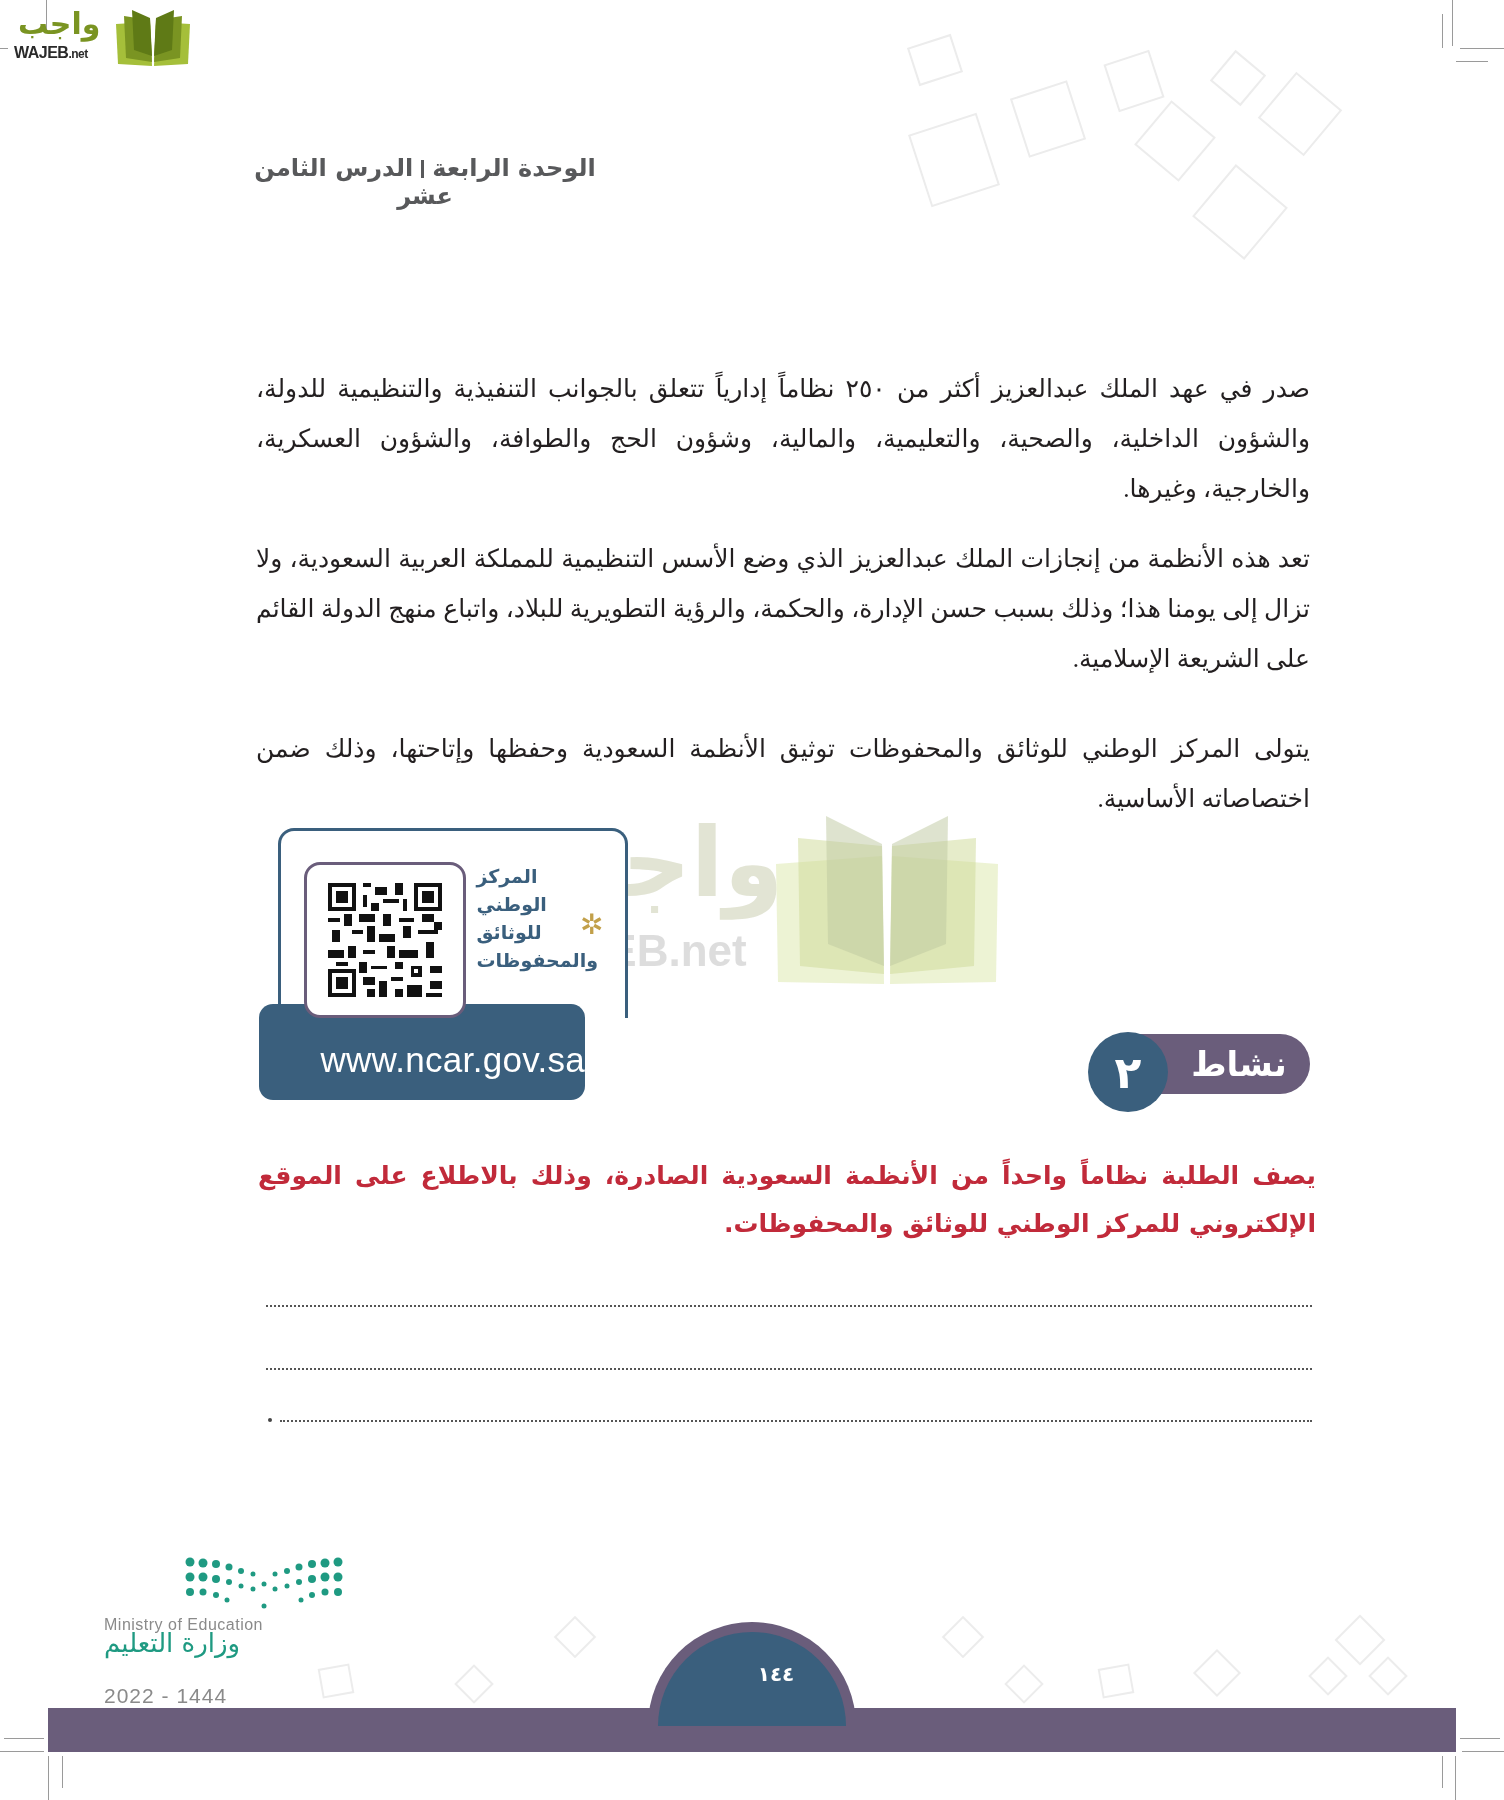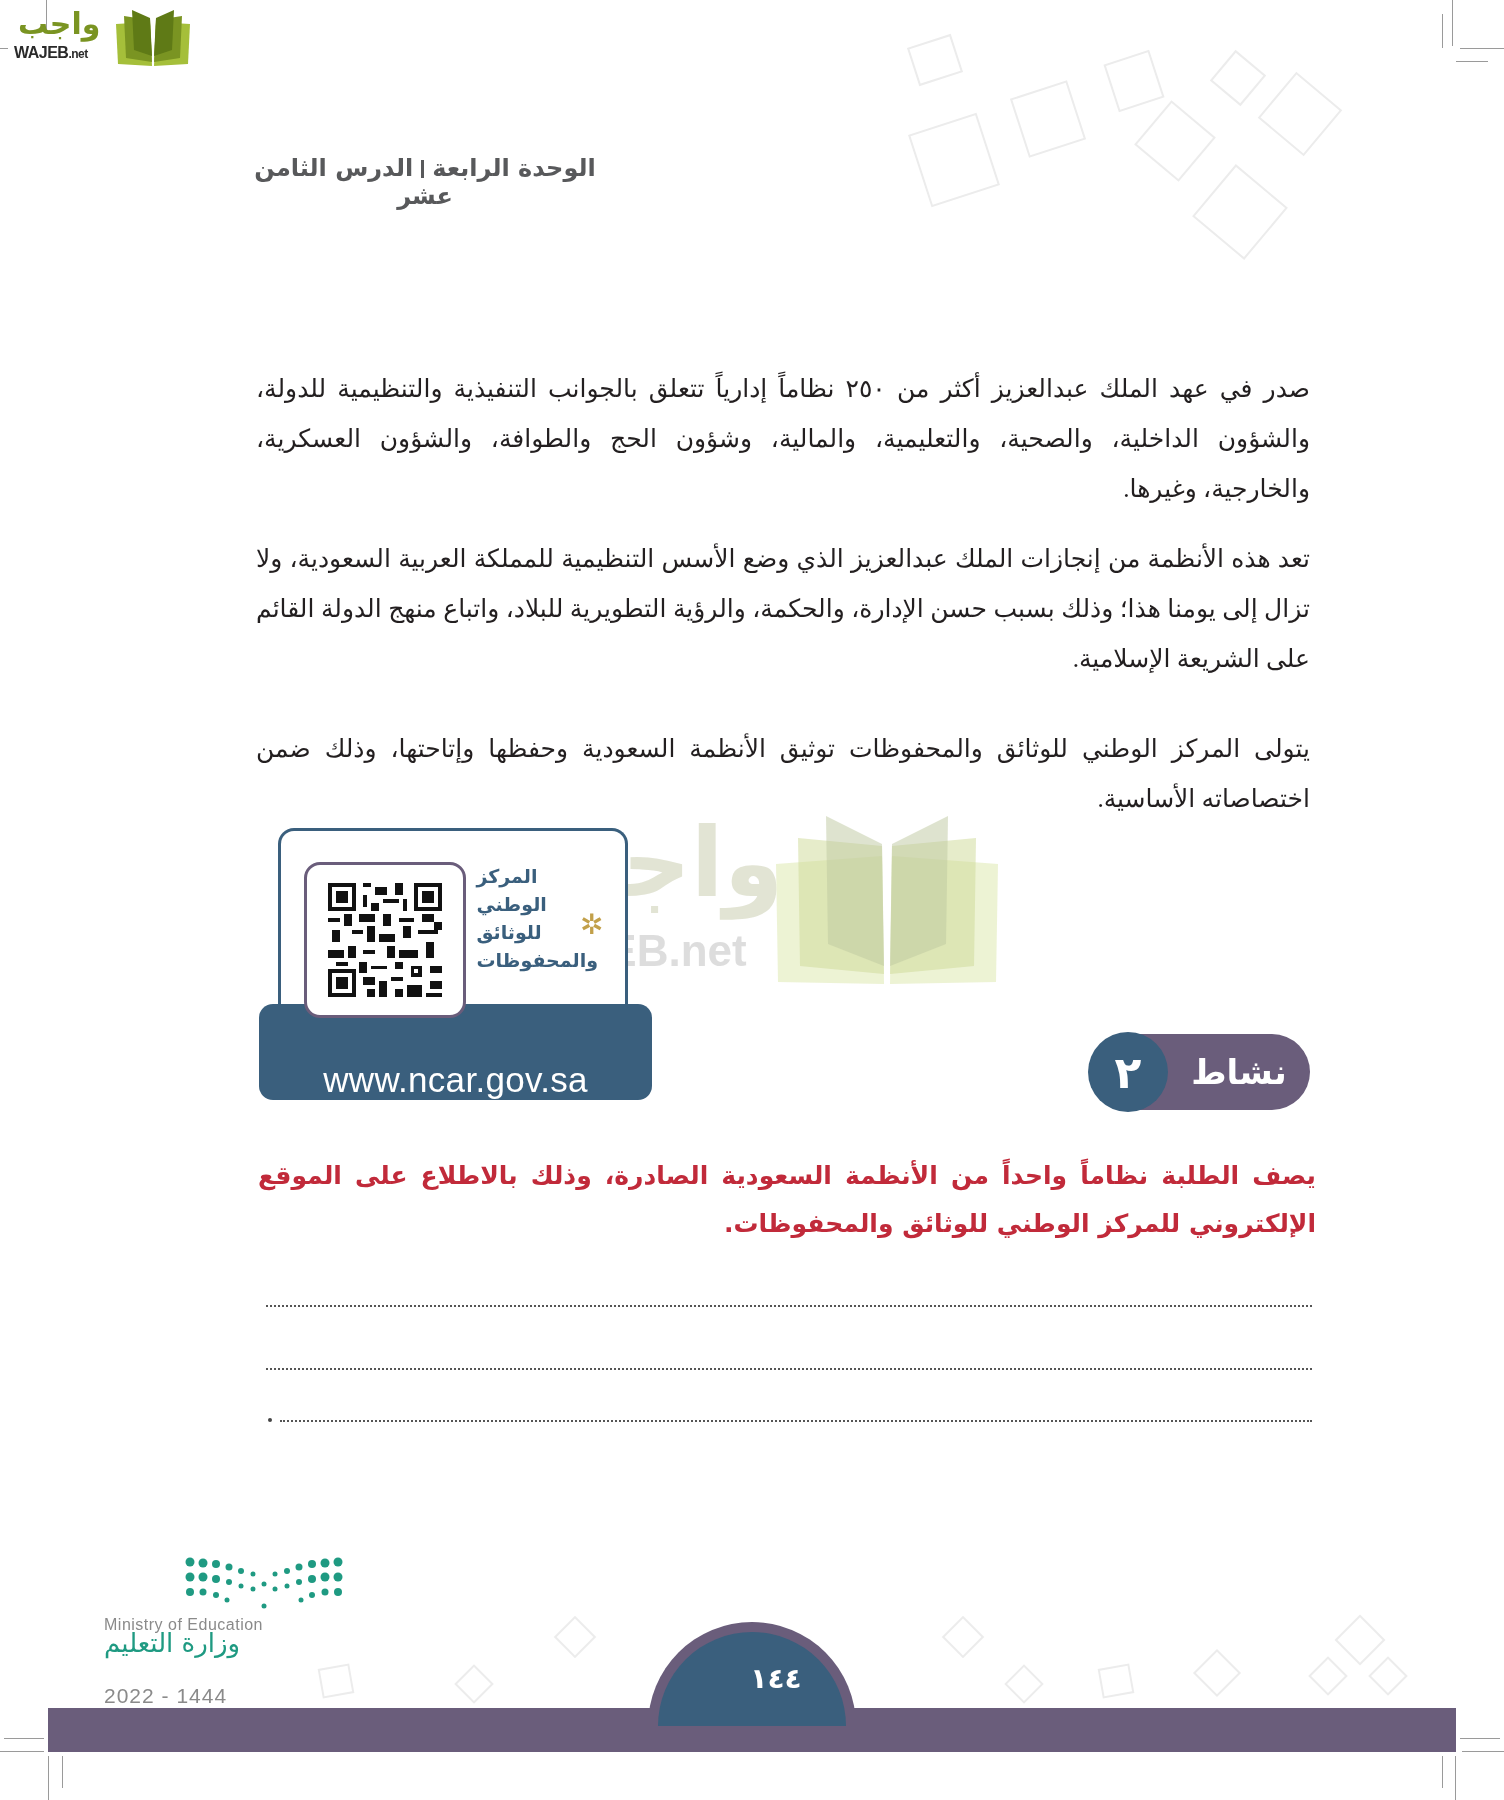--- a/index.html
+++ b/index.html
@@ -30,47 +30,47 @@
     .wm { position: absolute; pointer-events: none; }
     .wm-ar { position: absolute; left: 520px; top: 808px; font-size: 96px; font-weight: bold; color: rgba(190,196,160,0.45); direction: rtl; line-height: 110px; }
     .wm-en { position: absolute; left: 512px; top: 926px; font-family: "Liberation Sans", sans-serif; font-size: 44px; font-weight: bold; color: rgba(180,180,180,0.45); }
 
     
     .ncar-card { position: absolute; left: 278px; top: 828px; width: 350px; height: 190px; border: 3px solid #3a5f7d; border-bottom: none; border-radius: 16px 16px 0 0; background: #fff; }
     .qr-box { position: absolute; left: 304px; top: 862px; width: 162px; height: 156px; border: 3px solid #6a5d7b; border-radius: 16px; background: #fff; z-index: 3; display: flex; align-items: center; justify-content: center; }
     .ncar-logo { position: absolute; left: 478px; top: 862px; width: 140px; height: 120px; z-index: 2; }
     .ncar-logo-text { position: absolute; right: 20px; top: 0; direction: rtl; font-size: 19px; line-height: 28px; color: #3a5f7d; text-align: left; font-weight: bold; }
     .palm { position: absolute; left: 102px; top: 46px; font-size: 28px; color: #c2a04a; }
-    .url-bar { position: absolute; left: 259px; top: 1004px; width: 393px; height: 96px; background: #3a5f7d; border-radius: 14px; z-index: 1; display: flex; align-items: flex-end; justify-content: center; }
+    .url-bar { position: absolute; left: 259px; top: 1004px; width: 326px; height: 96px; background: #3a5f7d; border-radius: 14px; z-index: 1; display: flex; align-items: flex-end; justify-content: flex-end; padding-bottom: 20px; }
     .url-bar span { font-family: "Liberation Sans", sans-serif; color: #ffffff; font-size: 35px; letter-spacing: 0.3px; }
 
     
     .activity { position: absolute; left: 1088px; top: 1034px; width: 222px; height: 76px; }
-    .activity-pill { position: absolute; left: 30px; top: 0; width: 192px; height: 76px; background: #6a5d7b; border-radius: 0 38px 38px 0; display: flex; align-items: center; justify-content: center; padding-left: 50px; }
+    .activity-pill { position: absolute; left: 30px; top: 0; width: 192px; height: 60px; background: #6a5d7b; border-radius: 0 38px 38px 0; display: flex; align-items: center; justify-content: center; padding-left: 50px; }
     .activity-pill span { color: #fff; font-size: 34px; font-weight: bold; direction: rtl; }
     .activity-num { position: absolute; left: 0; top: 0; width: 80px; height: 80px; background: #3a5f7d; border-radius: 50%; display: flex; align-items: center; justify-content: center; color: #fff; font-size: 44px; font-weight: bold; margin-top: -2px; }
 
     
     .instruction { position: absolute; left: 258px; top: 1152px; width: 1058px; direction: rtl; text-align: justify; text-align-last: right; font-size: 25px; line-height: 48px; font-weight: bold; color: #c12a3a; }
 
     
     .answer-line { position: absolute; left: 266px; width: 1046px; border-bottom: 2px dotted #555; height: 2px; }
     .answer-dot { position: absolute; left: 268px; top: 1418px; width: 4px; height: 4px; background: #444; border-radius: 50%; }
 
     
     .moe-dots { position: absolute; left: 184px; top: 1556px; width: 170px; height: 56px; }
     .moe-ar { position: absolute; left: 104px; top: 1626px; font-size: 26px; color: #1f9a82; direction: rtl; line-height: 34px; }
     .moe-en { position: absolute; left: 104px; top: 1616px; font-family: "Liberation Sans", sans-serif; font-size: 16px; color: #8a8a8a; letter-spacing: 0.5px; }
     .moe-year { position: absolute; left: 104px; top: 1684px; font-family: "Liberation Sans", sans-serif; font-size: 21px; color: #8a8a8a; letter-spacing: 1px; }
 
     
     .footer-bar { position: absolute; left: 48px; top: 1708px; width: 1408px; height: 44px; background: #6a5d7b; }
     .page-tab { position: absolute; left: 648px; top: 1622px; width: 208px; height: 104px; background: #6a5d7b; border-radius: 104px 104px 0 0; }
     .page-tab-inner { position: absolute; left: 658px; top: 1632px; width: 188px; height: 94px; background: #3a5f7d; border-radius: 94px 94px 0 0; display: flex; align-items: flex-start; justify-content: center; padding-top: 30px; }
-    .page-tab-inner span { color: #fff; font-size: 28px; font-weight: bold; margin-left: 48px; }
+    .page-tab-inner span { color: #fff; font-size: 20px; font-weight: bold; margin-left: 48px; }
   </style>
 </head>
 <body>
 
 <div class="crop" style="left:1452px;top:0;width:1px;height:46px;"></div>
 <div class="crop" style="left:1442px;top:14px;width:1px;height:34px;"></div>
 <div class="crop" style="left:1460px;top:48px;width:44px;height:1px;"></div>
 <div class="crop" style="left:1456px;top:61px;width:32px;height:1px;"></div>
 <div class="crop" style="left:0;top:48px;width:8px;height:1px;"></div>
 <div class="crop" style="left:46px;top:0;width:1px;height:30px;"></div>

